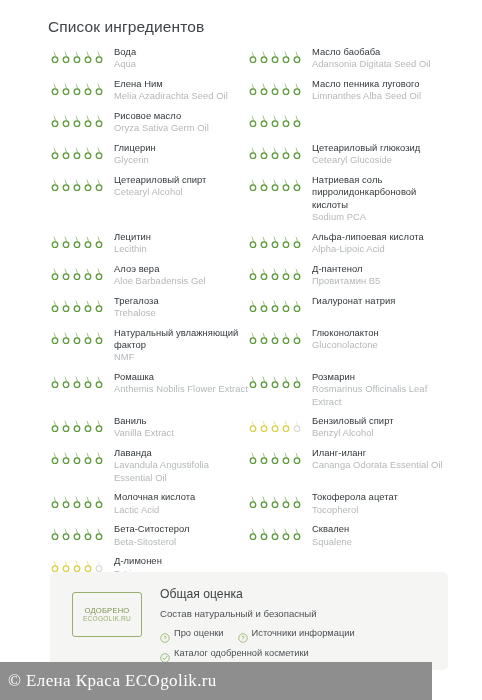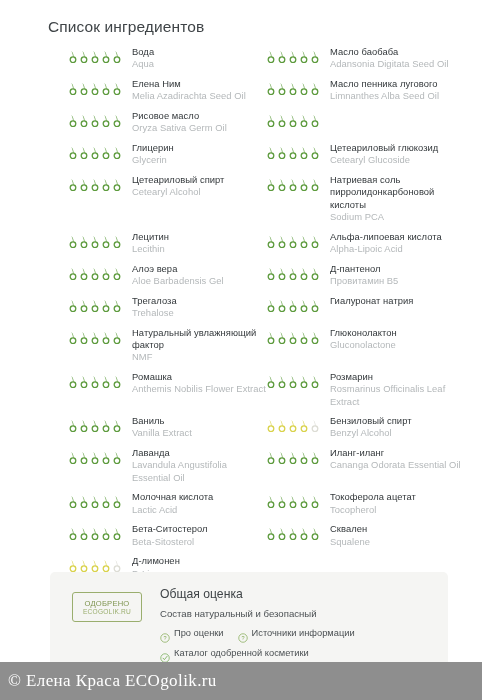--- a/index.html
+++ b/index.html
@@ -16,21 +16,21 @@
   #page { position:relative; width:482px; height:700px; background:#fff; }
 
   .page-title {
     position:absolute; left:48px; top:18px;
     font-size:15.5px; color:#3f4447; font-weight:400;
     letter-spacing:0.1px;
   }
 
   
   .ing-grid {
-    position:absolute; left:68px; top:46px;
+    position:absolute; left:50px; top:46px;
     width:398px;
     display:grid;
     grid-template-columns: 198px 200px;
     grid-auto-rows: min-content;
     column-gap:0px;
   }
   .ing-row {
     display:flex;
     align-items:flex-start;
     padding-bottom:7px;
@@ -56,21 +56,21 @@
 
   
   .summary-card {
     position:absolute; left:50px; top:572px;
     width:398px; height:98px;
     background:#f5f5f3;
     border-radius:5px;
   }
   .badge {
     position:absolute; left:22px; top:20px;
-    width:70px; height:30px;
+    width:70px; height:45px;
     border:1px solid #9aae6e;
     border-radius:3px;
     display:flex; flex-direction:column;
     align-items:center; justify-content:center;
     background:#f5f5f3;
   }
   .badge-l1 { font-size:7.6px; color:#7f9550; letter-spacing:0.2px; line-height:9px; }
   .badge-l2 { font-size:6.6px; color:#9aae6e; letter-spacing:0.2px; line-height:8px; }
 
   .summary-body { position:absolute; left:110px; top:14px; right:12px; }
@@ -79,21 +79,21 @@
 
   .links-row { display:flex; align-items:center; gap:14px; margin-top:6px; }
   .link-item { display:flex; align-items:center; gap:4px; cursor:pointer; }
   .link-item .lbl { font-size:9.3px; color:#4b5053; line-height:13px; }
   .ico { width:10px; height:10px; display:block; flex:0 0 auto; }
   .links-row2 { display:flex; align-items:center; margin-top:7px; }
 
   
   .bottom-bar {
     position:absolute; left:0; bottom:0;
-    width:482px; height:38px;
+    width:432px; height:38px;
     background:#8e8e8e;
     display:flex; align-items:center;
     padding-left:8px;
   }
   .copyright {
     font-family:"Liberation Serif","DejaVu Serif",serif;
     font-size:17px; color:#ffffff; letter-spacing:0.4px;
     white-space:nowrap;
   }
 </style>

